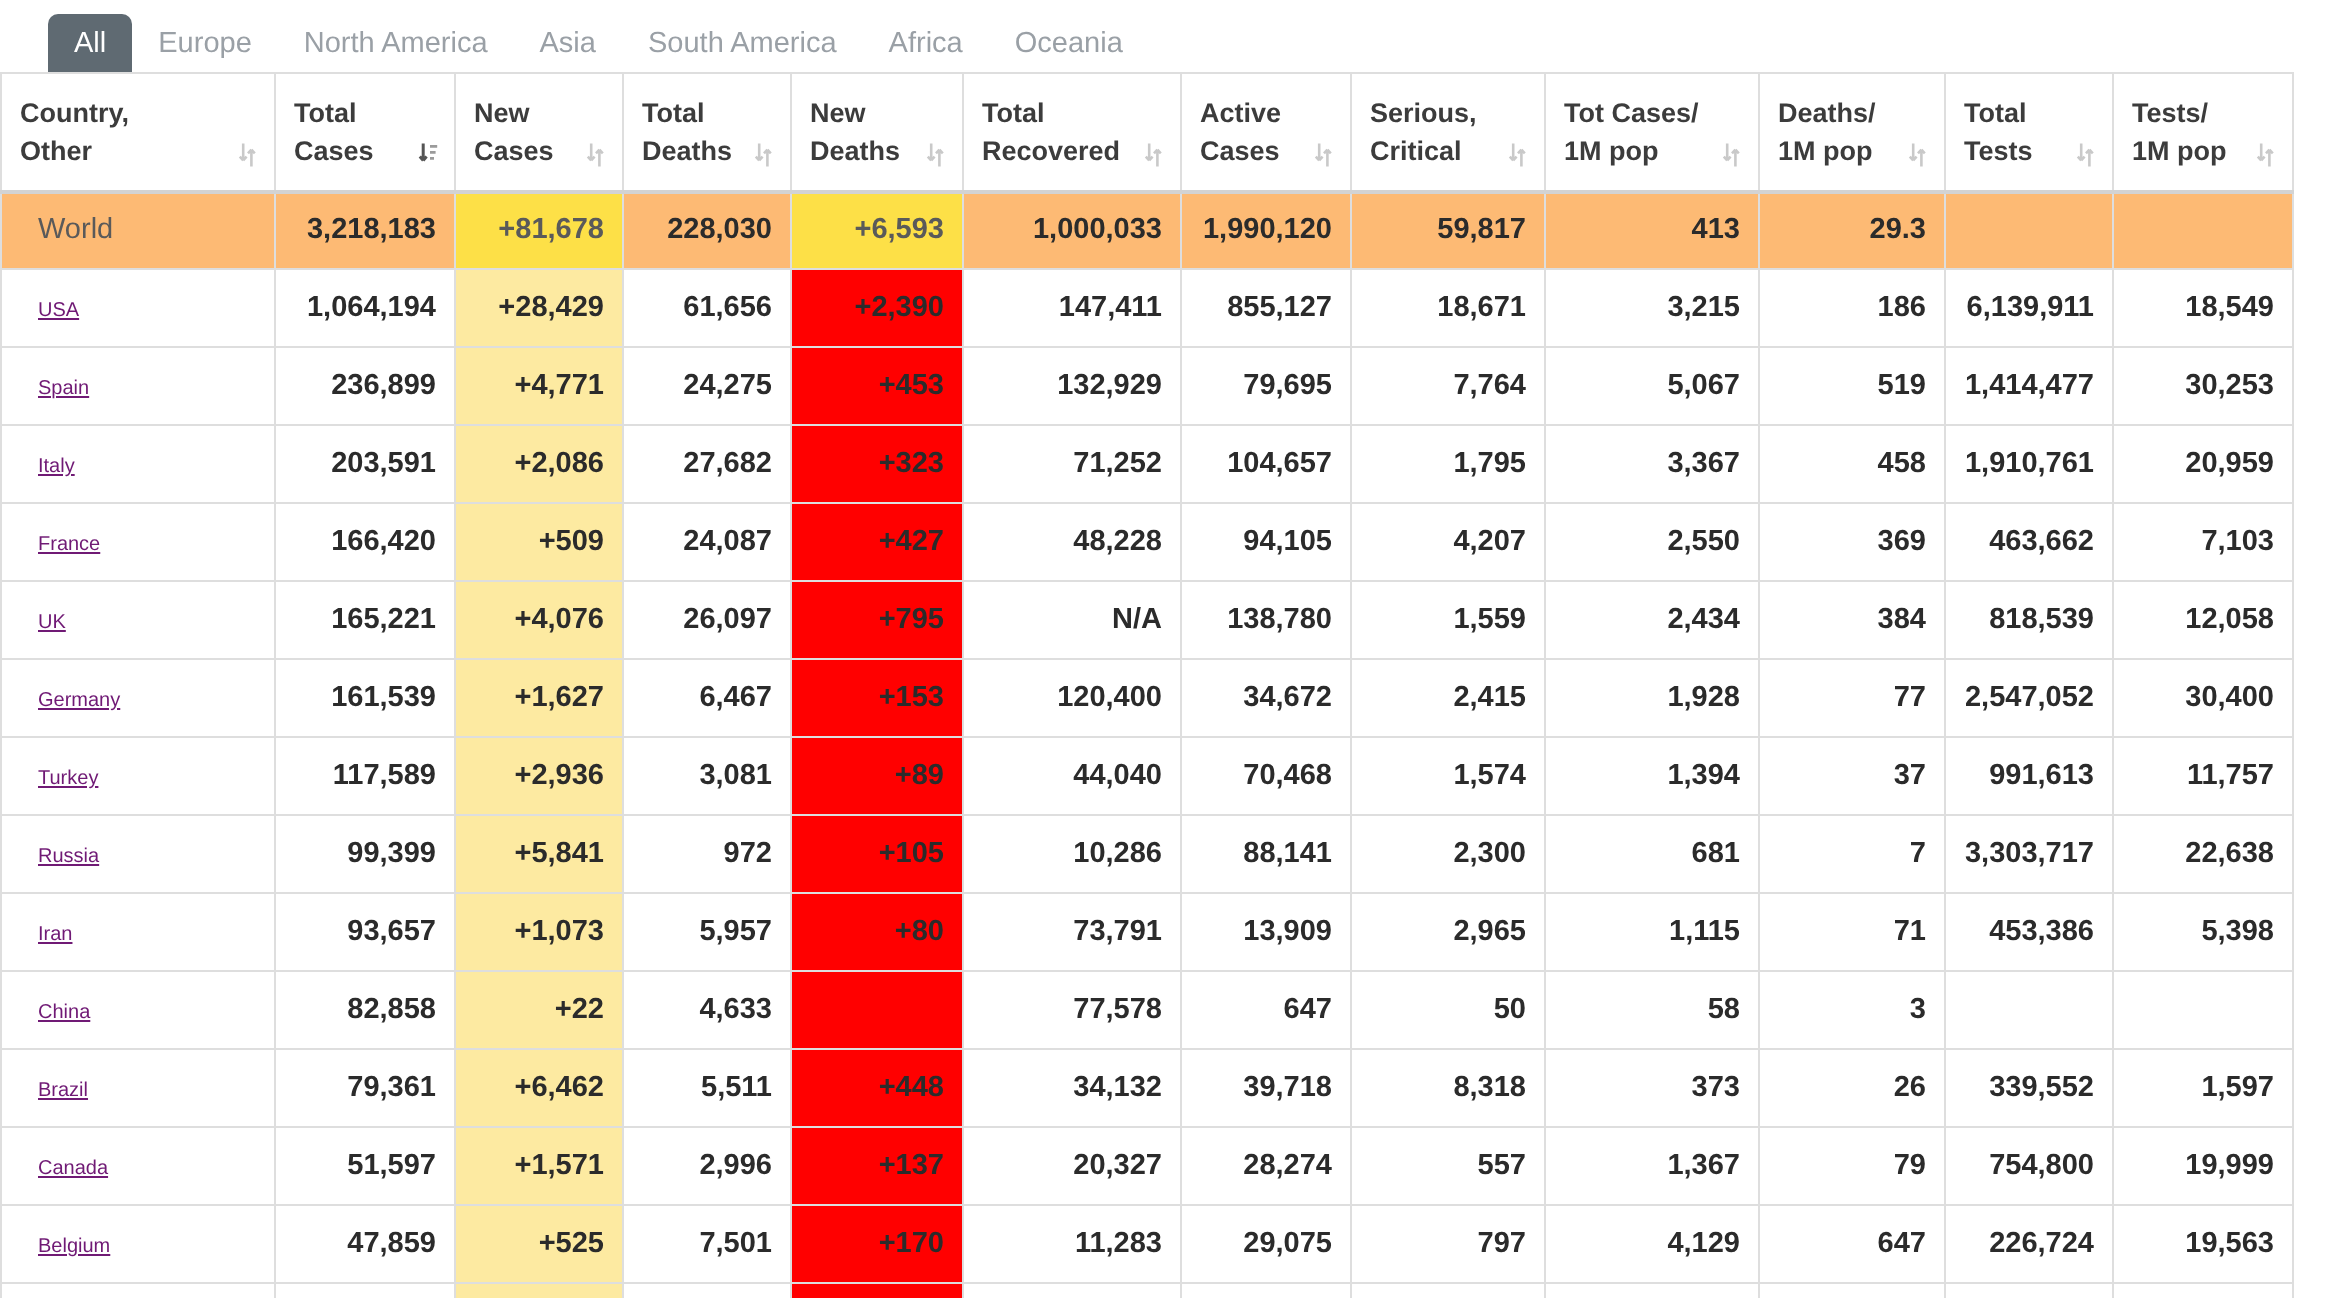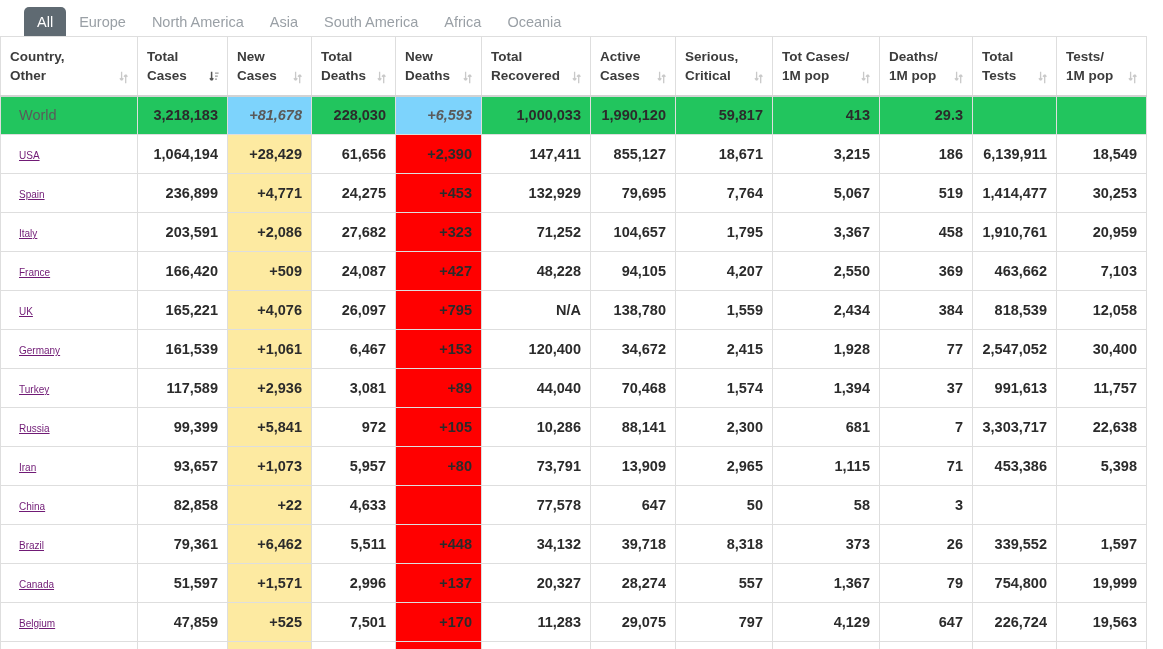--- a/index.html
+++ b/index.html
@@ -119,38 +119,37 @@
   }
   .clink {
     color: #701a75;
     text-decoration: underline;
     font-size: 10px;
     cursor: pointer;
   }
 
   
   tr.world td {
-    background: #22c55e;
+    background: #fdba74;
     color: #5a5a5a;
     font-weight: normal;
     height: 35px;
   }
   tr.world td.name {
     color: #5a5a5a;
     font-weight: normal;
   }
 
   
   td.hl-new-cases  { background: #fdeaa1; }
   td.hl-new-deaths { background: #ff0000; color: #ffffff; }
   tr.world td.hl-new-cases,
   tr.world td.hl-new-deaths {
-    background: #7dd3fc;
+    background: #fde047;
     color: #5a5a5a;
-    font-style: italic;
   }
   td.empty { font-size: 0; }
 
   
   tr.partial td { height: 39px; }
 </style>
 </head>
 <body>
 
 <div class="tabs">
@@ -432,21 +431,21 @@
           <td>138,780</td>
           <td>1,559</td>
           <td>2,434</td>
           <td>384</td>
           <td>818,539</td>
           <td>12,058</td>
         </tr>
         <tr>
           <td class="name"><span class="clink">Germany</span></td>
           <td>161,539</td>
-          <td class="hl-new-cases">+1,061</td>
+          <td class="hl-new-cases">+1,627</td>
           <td>6,467</td>
           <td class="hl-new-deaths">+153</td>
           <td>120,400</td>
           <td>34,672</td>
           <td>2,415</td>
           <td>1,928</td>
           <td>77</td>
           <td>2,547,052</td>
           <td>30,400</td>
         </tr>

